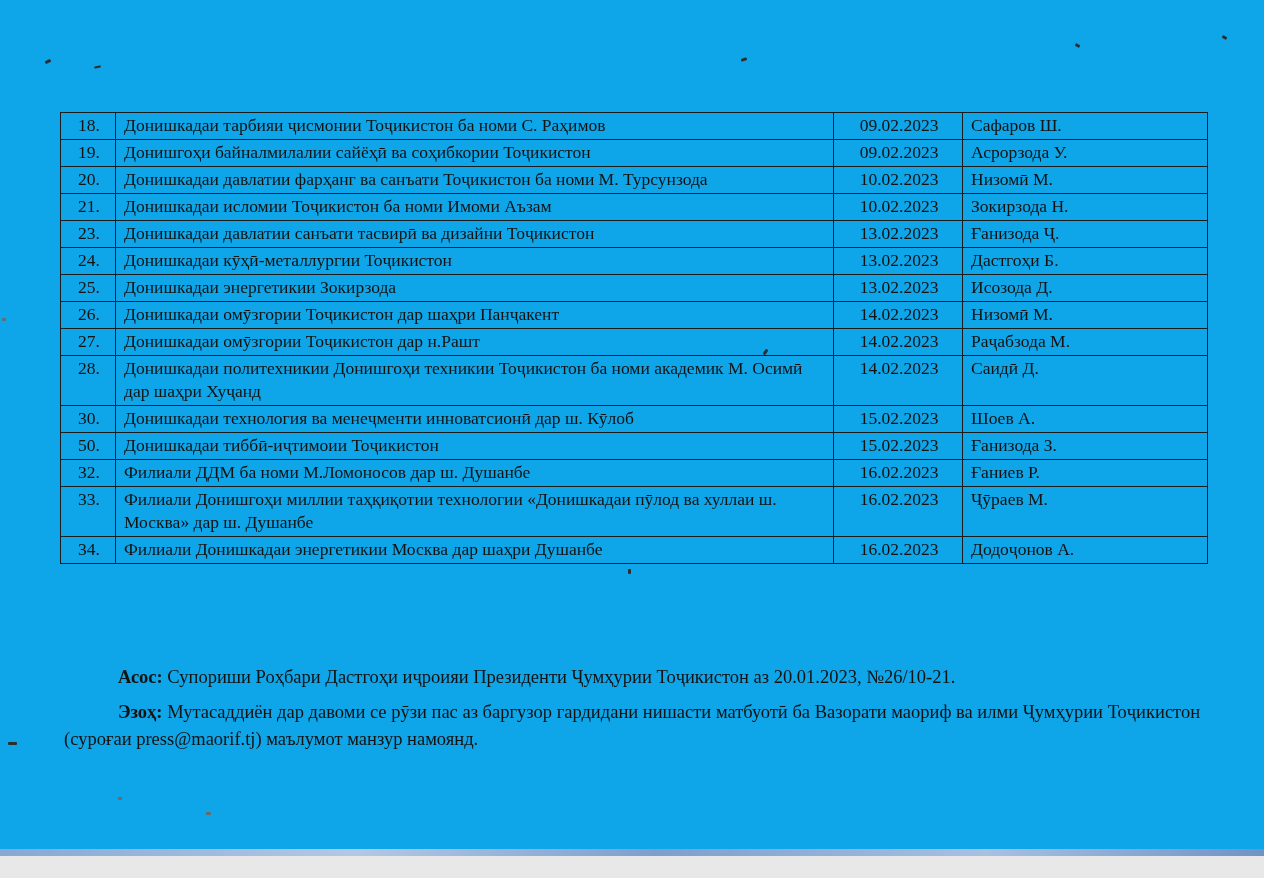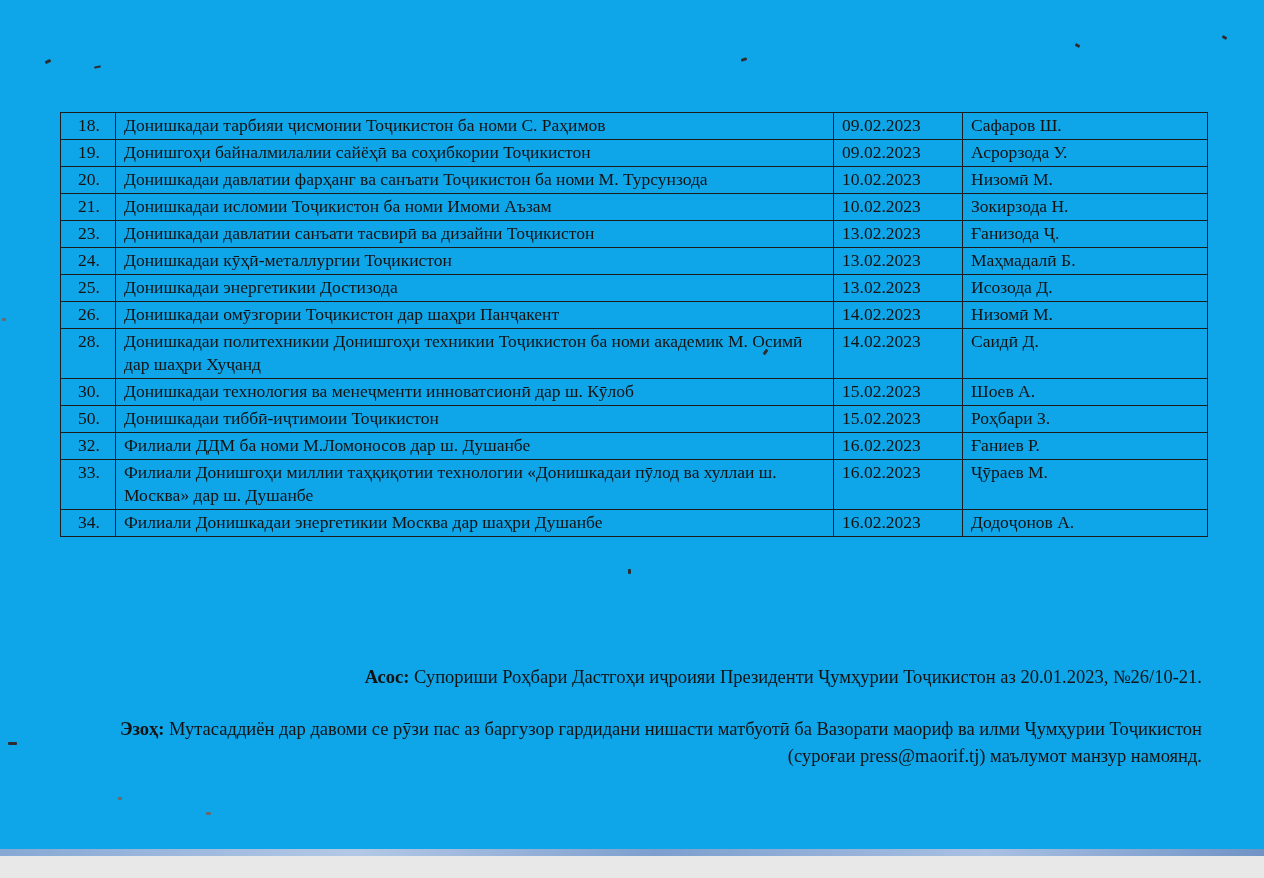--- a/index.html
+++ b/index.html
@@ -19,28 +19,28 @@
     font-size:17.5px;
     line-height:23px;
   }
   table.inst td{
     border:1.6px solid #1c1c1c;
     vertical-align:top;
     padding:1px 6px 2px 8px;
     overflow:hidden;
   }
   td.col-num{text-align:center;padding:1px 2px 2px 2px;}
-  td.col-date{text-align:left;padding:1px 2px 2px 2px;}
+  td.col-date{text-align:center;padding:1px 2px 2px 2px;}
   td.col-person{padding-left:9px;border-radius:12px;}
   .notes{
     position:absolute;left:64px;top:664px;width:1138px;
     font-size:18.5px;line-height:27px;
   }
-  .note{margin:0;text-indent:54px;text-align:right;}
-  .note + .note{margin-top:25px;}
+  .note{margin:0;text-indent:54px;}
+  .note + .note{margin-top:8px;}
   .note-label{font-weight:bold;}
   .speck{position:absolute;background:#2e2e2e;border-radius:1px;}
   .speck.faint{background:#6a6a6a;}
   .scan-edge{
     position:absolute;left:0;right:0;bottom:0;height:7px;
     background:linear-gradient(90deg,#86a8d4 0%,#b3c8e6 28%,#7d9fce 52%,#a8c0e2 78%,#6f93c6 100%);
   }
 </style>
 </head>
 <body>
@@ -82,51 +82,57 @@
         <tr>
           <td class="col-num">23.</td>
           <td class="col-name">Донишкадаи давлатии санъати тасвирӣ ва дизайни Тоҷикистон</td>
           <td class="col-date">13.02.2023</td>
           <td class="col-person">Ғанизода Ҷ.</td>
         </tr>
         <tr>
           <td class="col-num">24.</td>
           <td class="col-name">Донишкадаи кӯҳӣ-металлургии Тоҷикистон</td>
           <td class="col-date">13.02.2023</td>
-          <td class="col-person">Маҳмадалӣ Б.</td>
+          <td class="col-person">Дастгоҳи Б.</td>
         </tr>
         <tr>
           <td class="col-num">25.</td>
-          <td class="col-name">Донишкадаи энергетикии Достизода</td>
+          <td class="col-name">Донишкадаи энергетикии Зокирзода</td>
           <td class="col-date">13.02.2023</td>
           <td class="col-person">Исозода Д.</td>
         </tr>
         <tr>
           <td class="col-num">26.</td>
           <td class="col-name">Донишкадаи омӯзгории Тоҷикистон дар шаҳри Панҷакент</td>
           <td class="col-date">14.02.2023</td>
           <td class="col-person">Низомӣ М.</td>
+        </tr>
+        <tr>
+          <td class="col-num">27.</td>
+          <td class="col-name">Донишкадаи омӯзгории Тоҷикистон дар н.Рашт</td>
+          <td class="col-date">14.02.2023</td>
+          <td class="col-person">Раҷабзода М.</td>
         </tr>
         <tr>
           <td class="col-num">28.</td>
           <td class="col-name">Донишкадаи политехникии Донишгоҳи техникии Тоҷикистон ба номи академик М. Осимӣ дар шаҳри Хуҷанд</td>
           <td class="col-date">14.02.2023</td>
           <td class="col-person">Саидӣ Д.</td>
         </tr>
         <tr>
           <td class="col-num">30.</td>
           <td class="col-name">Донишкадаи технология ва менеҷменти инноватсионӣ дар ш. Кӯлоб</td>
           <td class="col-date">15.02.2023</td>
           <td class="col-person">Шоев А.</td>
         </tr>
         <tr>
           <td class="col-num">50.</td>
           <td class="col-name">Донишкадаи тиббӣ-иҷтимоии Тоҷикистон</td>
           <td class="col-date">15.02.2023</td>
-          <td class="col-person">Роҳбари З.</td>
+          <td class="col-person">Ғанизода З.</td>
         </tr>
         <tr>
           <td class="col-num">32.</td>
           <td class="col-name">Филиали ДДМ ба номи М.Ломоносов дар ш. Душанбе</td>
           <td class="col-date">16.02.2023</td>
           <td class="col-person">Ғаниев Р.</td>
         </tr>
         <tr>
           <td class="col-num">33.</td>
           <td class="col-name">Филиали Донишгоҳи миллии таҳқиқотии технологии «Донишкадаи пӯлод ва хуллаи ш. Москва» дар ш. Душанбе</td>

